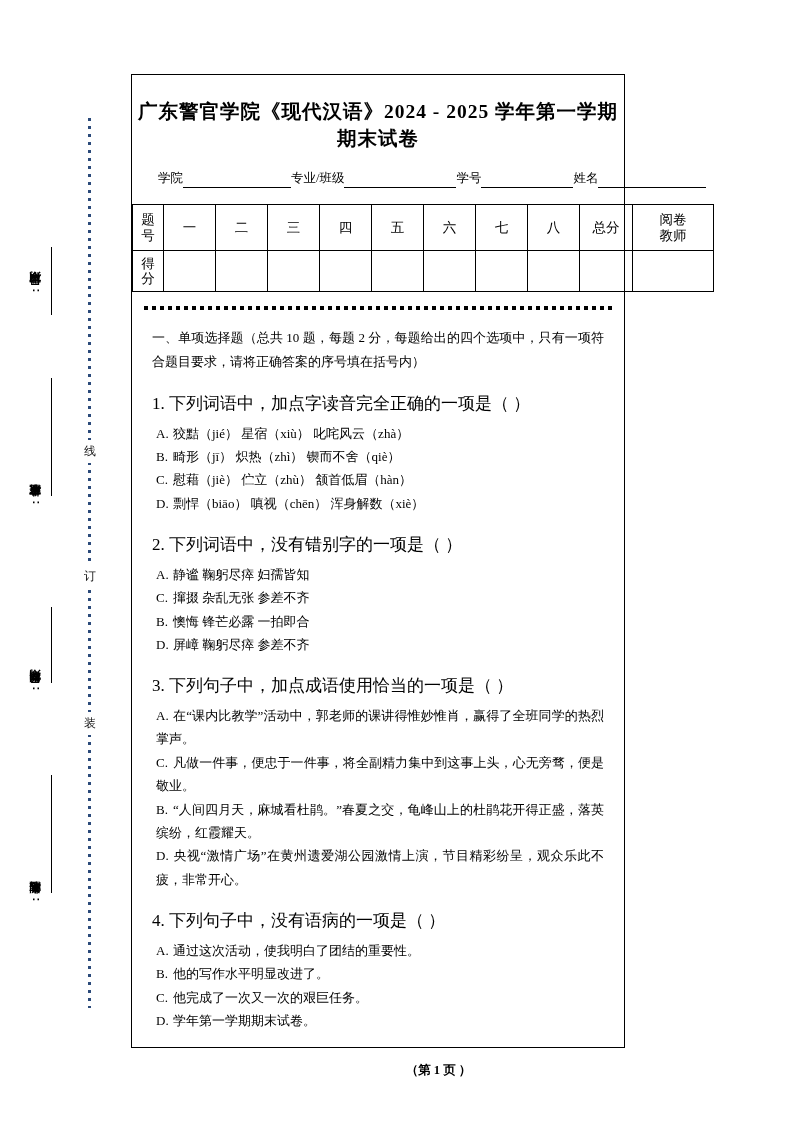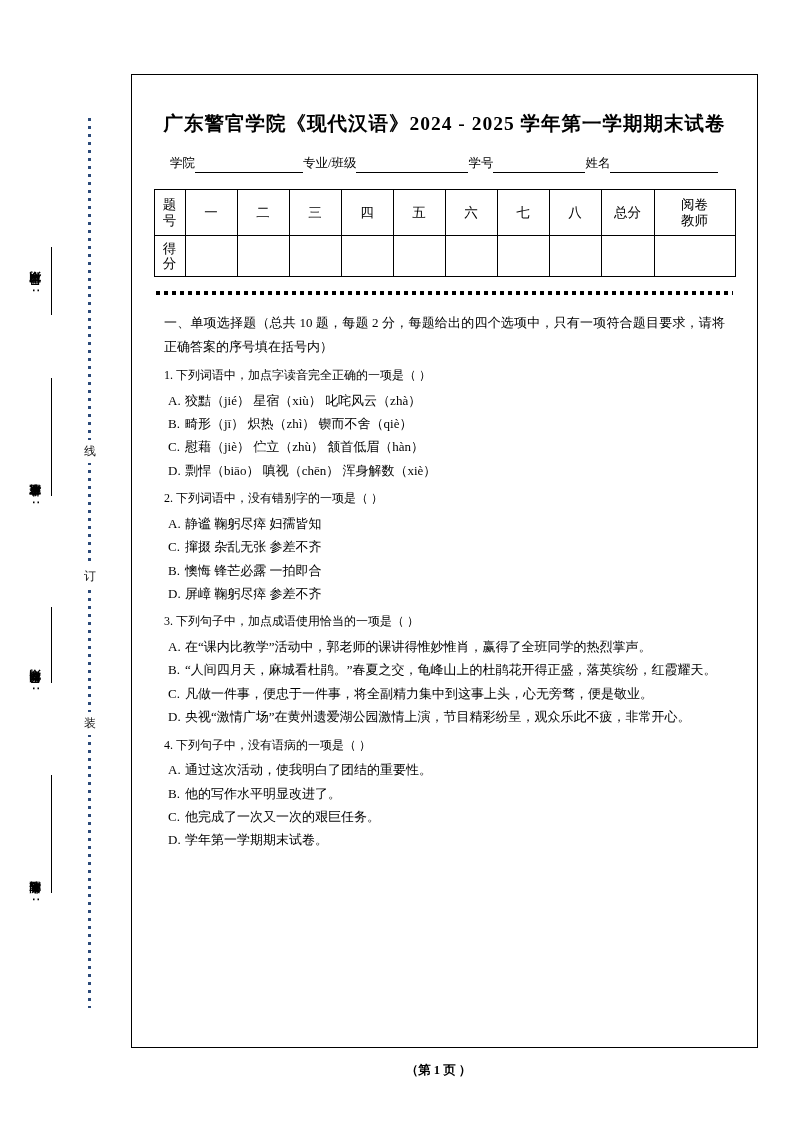--- a/index.html
+++ b/index.html
@@ -62,25 +62,25 @@
     font-size: 12px;
     color: #111;
     padding: 3px 0;
   }
 
   
   #exam-frame {
     position: absolute;
     left: 131px;
     top: 74px;
-    width: 627px;
+    width: 494px;
     height: 974px;
     border: 1.6px solid #000;
     box-sizing: border-box;
-    padding: 12px;
+    padding: 0;
   }
 
   #paper-title {
     text-align: center;
     font-size: 19.5px;
     font-weight: bold;
     letter-spacing: 1px;
     margin: 23px 0 0 0;
     font-family: "Liberation Serif", "DejaVu Serif", serif;
   }
@@ -154,23 +154,23 @@
     font-family: "Liberation Serif", "DejaVu Serif", serif;
   }
   .section-heading {
     line-height: 1.85;
     text-align: justify;
     margin-bottom: 6px;
     font-size: 13px;
   }
   .question-stem {
     line-height: 1.8;
-    margin-top: 6px;
+    margin-top: 15px;
     margin-bottom: 2px;
-    font-size: 12px;
+    font-size: 17px;
   }
   .option {
     line-height: 1.8;
     padding-left: 4px;
     text-align: justify;
     font-size: 13px;
   }
   .opt-letter {
     display: inline-block;
     min-width: 17px;
@@ -306,24 +306,24 @@
     </div>
     <div class="option">
       <span class="opt-letter">D.</span><span>屏嶂  鞠躬尽瘁  参差不齐</span>
     </div>
 
     <div class="question-stem">3. 下列句子中，加点成语使用恰当的一项是（  ）</div>
     <div class="option">
       <span class="opt-letter">A.</span><span>在“课内比教学”活动中，郭老师的课讲得惟妙惟肖，赢得了全班同学的热烈掌声。</span>
     </div>
     <div class="option">
+      <span class="opt-letter">C.</span><span>凡做一件事，便忠于一件事，将全副精力集中到这事上头，心无旁骛，便是敬业。</span>
+    </div>
+    <div class="option">
       <span class="opt-letter">B.</span><span>“人间四月天，麻城看杜鹃。”春夏之交，龟峰山上的杜鹃花开得正盛，落英缤纷，红霞耀天。</span>
-    </div>
-    <div class="option">
-      <span class="opt-letter">C.</span><span>凡做一件事，便忠于一件事，将全副精力集中到这事上头，心无旁骛，便是敬业。</span>
     </div>
     <div class="option">
       <span class="opt-letter">D.</span><span>央视“激情广场”在黄州遗爱湖公园激情上演，节目精彩纷呈，观众乐此不疲，非常开心。</span>
     </div>
 
     <div class="question-stem">4. 下列句子中，没有语病的一项是（  ）</div>
     <div class="option">
       <span class="opt-letter">A.</span><span>通过这次活动，使我明白了团结的重要性。</span>
     </div>
     <div class="option">

